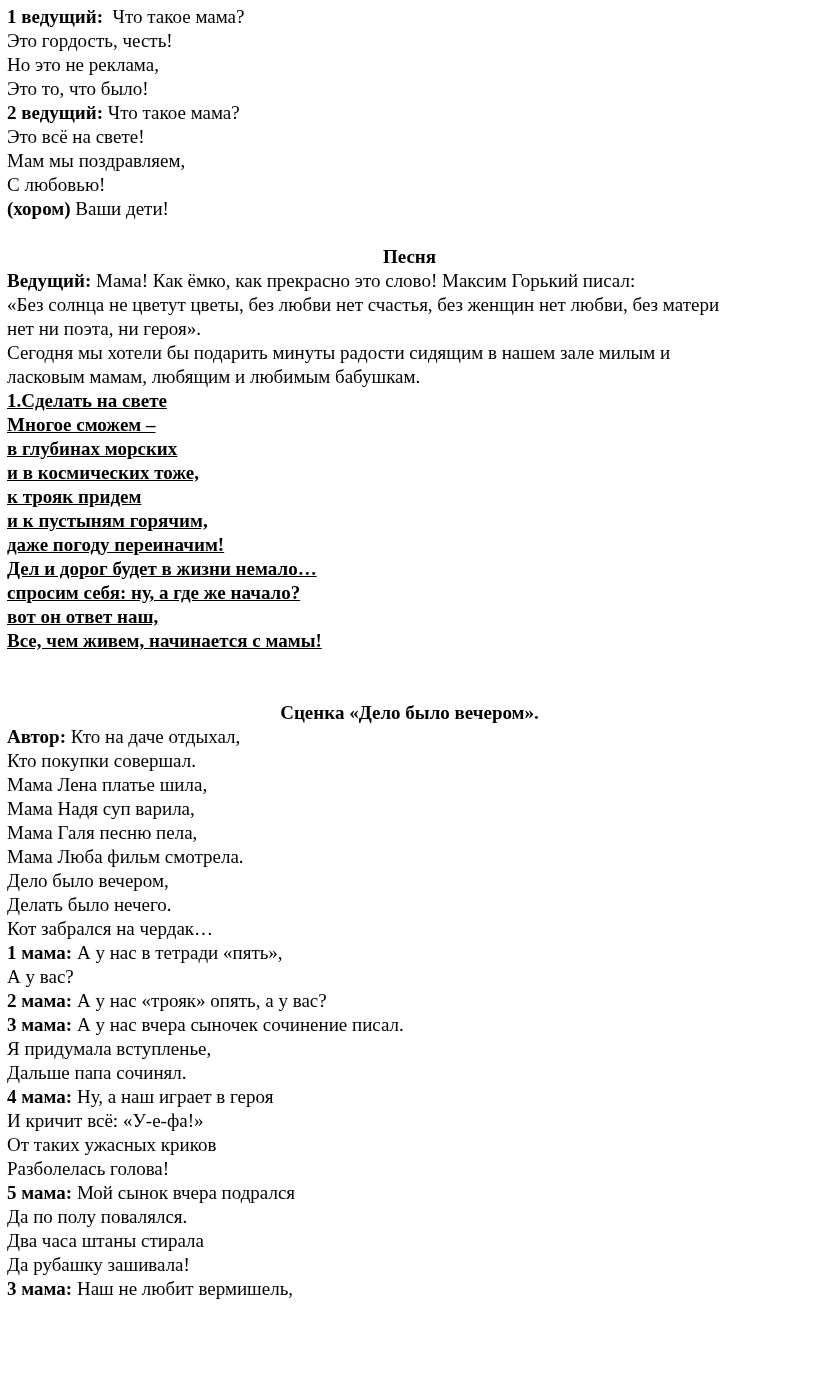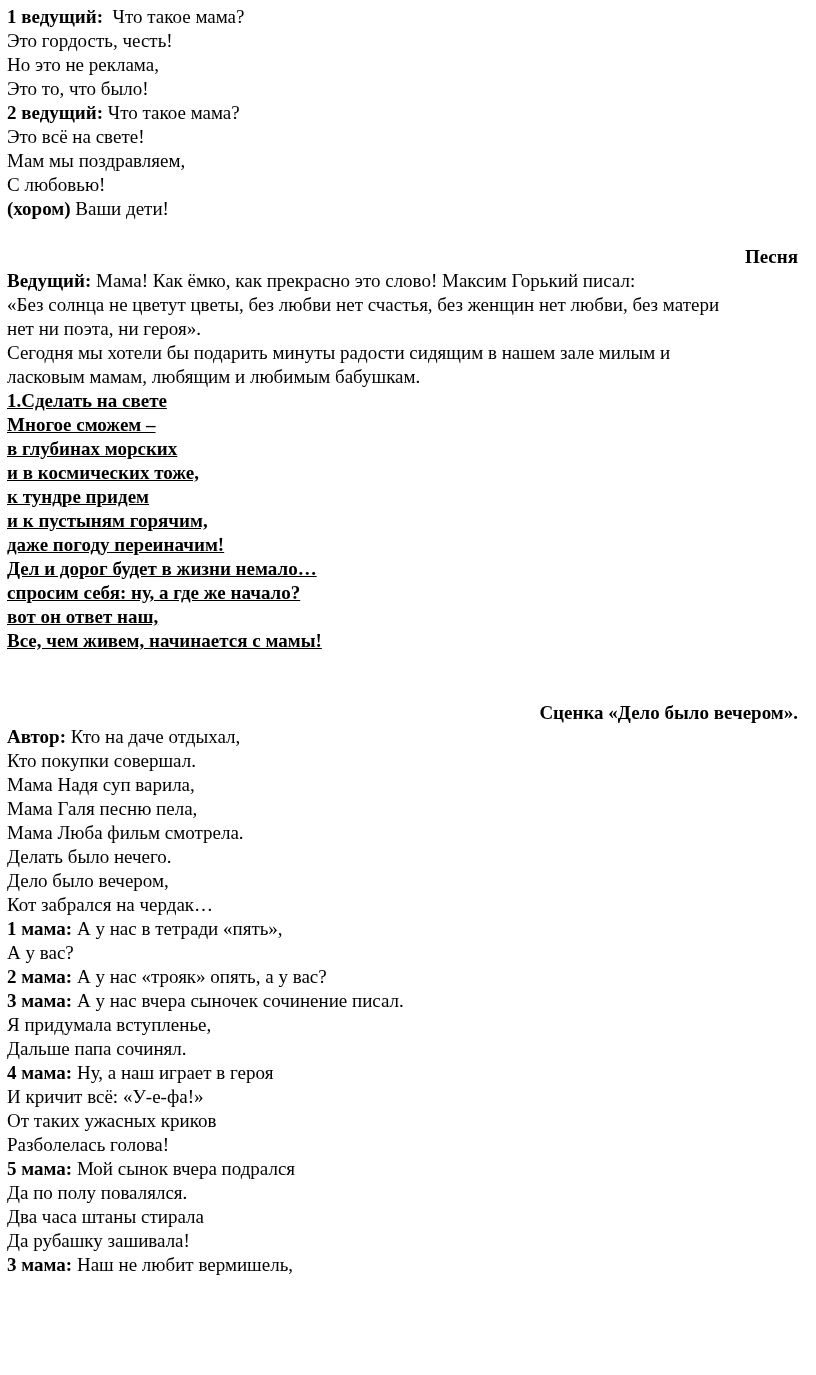--- a/index.html
+++ b/index.html
@@ -5,27 +5,27 @@
   * { margin: 0; padding: 0; box-sizing: border-box; }
   html, body { background: #ffffff; }
   body {
     width: 816px;
     height: 1375px;
     overflow: hidden;
     font-family: "Liberation Serif", "DejaVu Serif", serif;
     color: #000000;
   }
   .page { width: 816px; height: 1375px; background: #ffffff; }
-  .doc  { padding: 5px 18px 0 7px; }
+  .doc  { padding: 5px 4px 0 7px; }
   .line {
     font-size: 19px;
     line-height: 24px;
     white-space: pre;
   }
-  .line.center { text-align: right; }
+  .line.center { text-align: center; }
   .b { font-weight: bold; }
   .u { text-decoration: underline; }
 </style>
 </head>
 <body>
 
 <div class="page">
   <div class="doc">
       <div class="line"><span class="b">1 ведущий:</span><span class="">  Что такое мама?</span></div>
       <div class="line"><span class="">Это гордость, честь!</span></div>
@@ -40,37 +40,38 @@
       <div class="line center"><span class="b">Песня</span></div>
       <div class="line"><span class="b">Ведущий:</span><span class=""> Мама! Как ёмко, как прекрасно это слово! Максим Горький писал:</span></div>
       <div class="line"><span class="">«Без солнца не цветут цветы, без любви нет счастья, без женщин нет любви, без матери</span></div>
       <div class="line"><span class="">нет ни поэта, ни героя».</span></div>
       <div class="line"><span class="">Сегодня мы хотели бы подарить минуты радости сидящим в нашем зале милым и</span></div>
       <div class="line"><span class="">ласковым мамам, любящим и любимым бабушкам.</span></div>
       <div class="line"><span class="b u">1.Сделать на свете</span></div>
       <div class="line"><span class="b u">Многое сможем –</span></div>
       <div class="line"><span class="b u">в глубинах морских</span></div>
       <div class="line"><span class="b u">и в космических тоже,</span></div>
-      <div class="line"><span class="b u">к тундре придем</span></div>
+      <div class="line"><span class="b u">к трояк придем</span></div>
       <div class="line"><span class="b u">и к пустыням горячим,</span></div>
       <div class="line"><span class="b u">даже погоду переиначим!</span></div>
       <div class="line"><span class="b u">Дел и дорог будет в жизни немало…</span></div>
       <div class="line"><span class="b u">спросим себя: ну, а где же начало?</span></div>
       <div class="line"><span class="b u">вот он ответ наш,</span></div>
       <div class="line"><span class="b u">Все, чем живем, начинается с мамы!</span></div>
       <div class="line">&nbsp;</div>
       <div class="line">&nbsp;</div>
       <div class="line center"><span class="b">Сценка «Дело было вечером».</span></div>
       <div class="line"><span class="b">Автор:</span><span class=""> Кто на даче отдыхал,</span></div>
       <div class="line"><span class="">Кто покупки совершал.</span></div>
+      <div class="line"><span class="">Мама Лена платье шила,</span></div>
       <div class="line"><span class="">Мама Надя суп варила,</span></div>
       <div class="line"><span class="">Мама Галя песню пела,</span></div>
       <div class="line"><span class="">Мама Люба фильм смотрела.</span></div>
+      <div class="line"><span class="">Дело было вечером,</span></div>
       <div class="line"><span class="">Делать было нечего.</span></div>
-      <div class="line"><span class="">Дело было вечером,</span></div>
       <div class="line"><span class="">Кот забрался на чердак…</span></div>
       <div class="line"><span class="b">1 мама:</span><span class=""> А у нас в тетради «пять»,</span></div>
       <div class="line"><span class="">А у вас?</span></div>
       <div class="line"><span class="b">2 мама:</span><span class=""> А у нас «трояк» опять, а у вас?</span></div>
       <div class="line"><span class="b">3 мама:</span><span class=""> А у нас вчера сыночек сочинение писал.</span></div>
       <div class="line"><span class="">Я придумала вступленье,</span></div>
       <div class="line"><span class="">Дальше папа сочинял.</span></div>
       <div class="line"><span class="b">4 мама:</span><span class=""> Ну, а наш играет в героя</span></div>
       <div class="line"><span class="">И кричит всё: «У-е-фа!»</span></div>
       <div class="line"><span class="">От таких ужасных криков</span></div>

